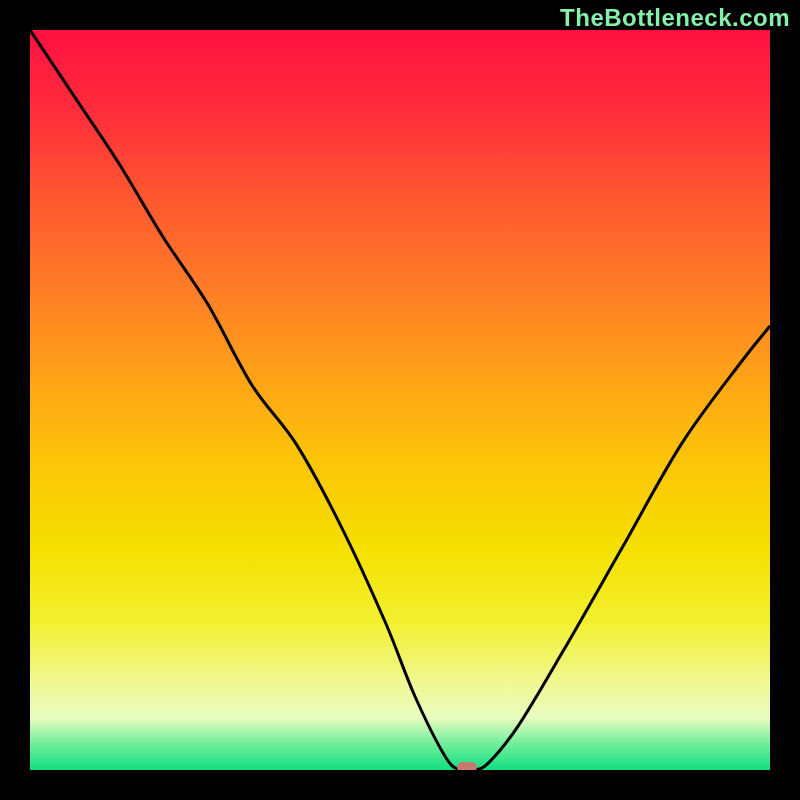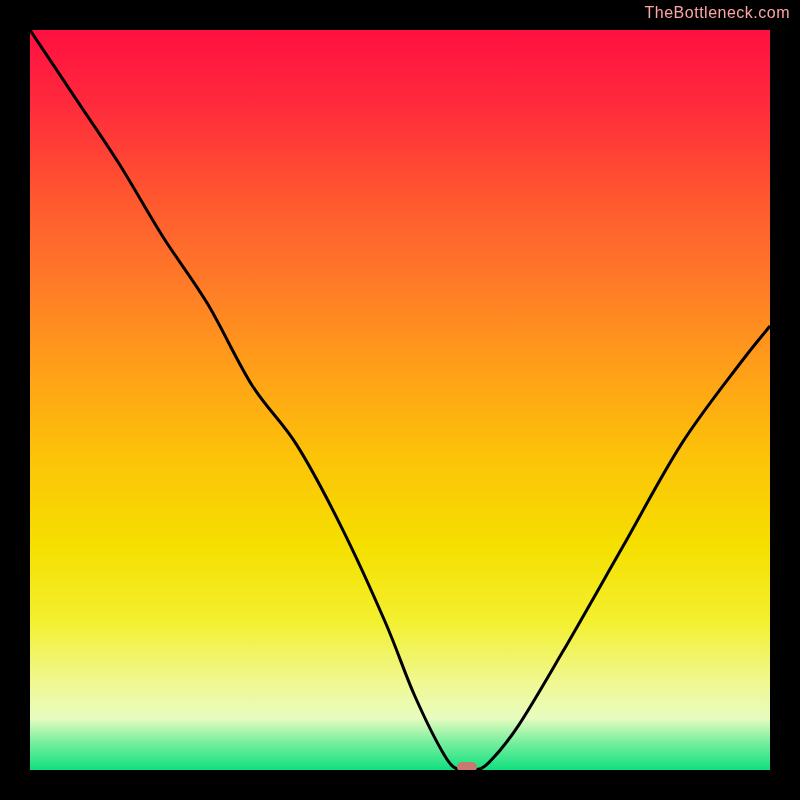--- a/index.html
+++ b/index.html
@@ -3,21 +3,21 @@
 <meta charset="utf-8">
 <style>
 html, body { margin: 0; padding: 0; width: 800px; height: 800px; background: #000; }
 .frame { position: relative; width: 800px; height: 800px; background: #000; }
 .plot { position: absolute; left: 30px; top: 30px; width: 740px; height: 740px; overflow: hidden; }
 .gradient { position: absolute; inset: 0; background: linear-gradient(to bottom,
   #ff1040 0%, #ff2a3c 10%, #ff5530 22%, #ff7a28 34%, #ffa018 46%,
   #fcc408 58%, #f5e000 70%, #f3f030 80%, #f0f890 88%, #e8fcc0 93%,
   #80f0a0 96%, #10e080 100%); }
 .attribution { position: absolute; top: 4px; right: 10px; font-family: Arial, Helvetica, sans-serif;
-  font-size: 16px; font-weight: 400; color: #fca5a5; letter-spacing: 0.5px; }
+  font-size: 24px; font-weight: 700; color: #86efac; letter-spacing: 0.5px; }
 svg.curve { position: absolute; inset: 0; width: 100%; height: 100%; }
 svg.curve path { fill: none; stroke: #000; stroke-width: 3; stroke-linejoin: round; }
 .min-marker { position: absolute; width: 20px; height: 10px; background: #c97a70;
   border-radius: 5px; transform: translate(-50%, -50%); }
 </style>
 </head>
 <body>
 <div class="frame">
   <div class="plot">
     <div class="gradient"></div>

